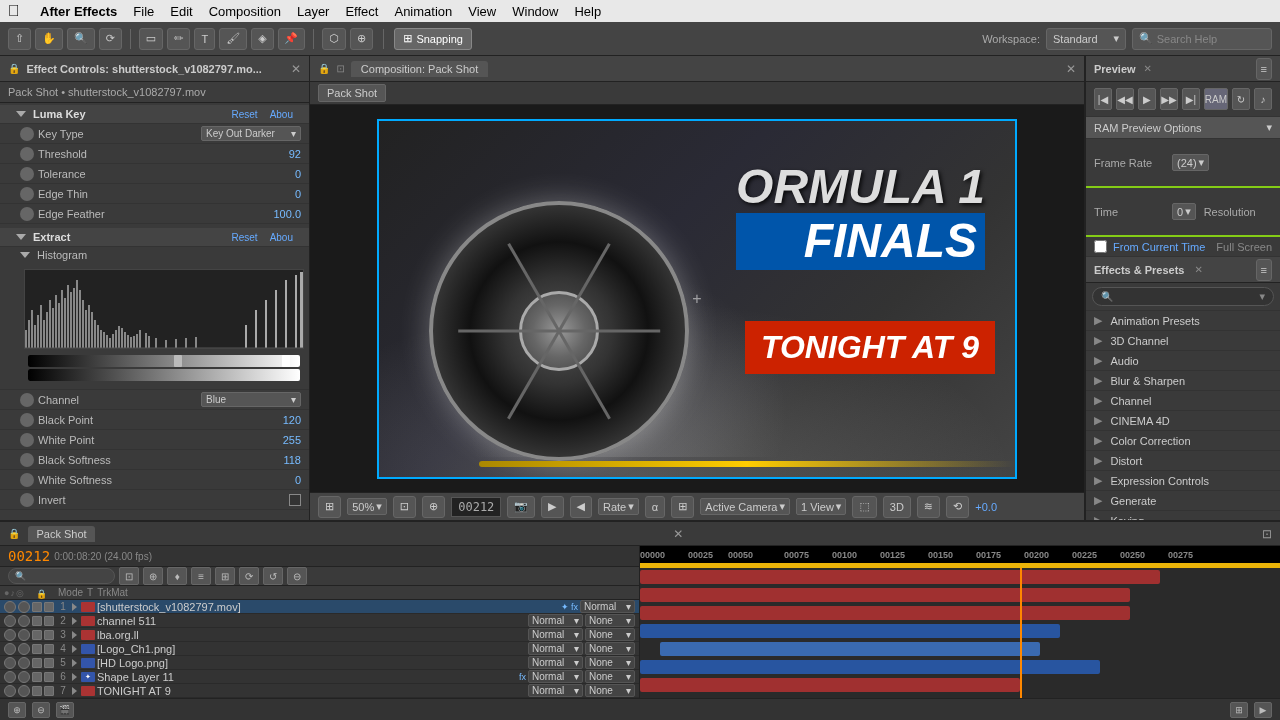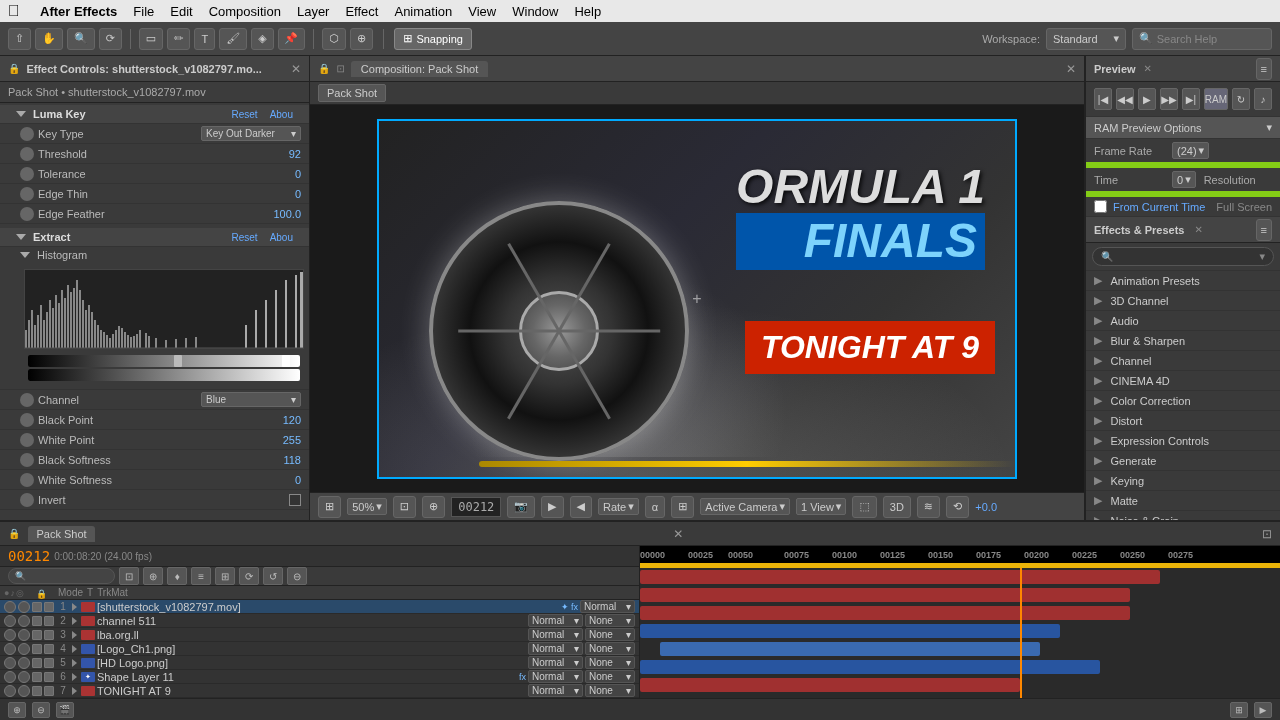--- a/index.html
+++ b/index.html
@@ -299,21 +299,21 @@
       font-size: 48px;
       font-weight: bold;
       color: #ddd;
       text-shadow: 2px 2px 4px rgba(0,0,0,0.8);
       line-height: 1.1;
       font-style: italic;
     }
     .finals-text {
       font-size: 48px;
       font-weight: bold;
-      color: #7dd3fc;
+      color: #ffffff;
       background: #0055aa;
       padding: 2px 8px;
       line-height: 1.1;
       font-style: italic;
     }
     .tonight-banner {
       position: absolute;
       right: 20px;
       top: 200px;
       background: #cc2200;
@@ -437,23 +437,23 @@
       background: #555;
       padding: 4px 8px;
       display: flex;
       align-items: center;
       justify-content: space-between;
       border-bottom: 1px solid #333;
     }
     .preview-option-row {
       display: flex;
       align-items: center;
-      padding: 3px 8px;
+      padding: 15px 8px;
       gap: 8px;
-      border-bottom: 6px solid #84cc16;
+      border-bottom: 2px solid #84cc16;
     }
     .preview-option-label {
       color: #aaa;
       font-size: 11px;
       min-width: 70px;
     }
     .preview-option-value {
       background: #555;
       border: 1px solid #666;
       border-radius: 2px;

